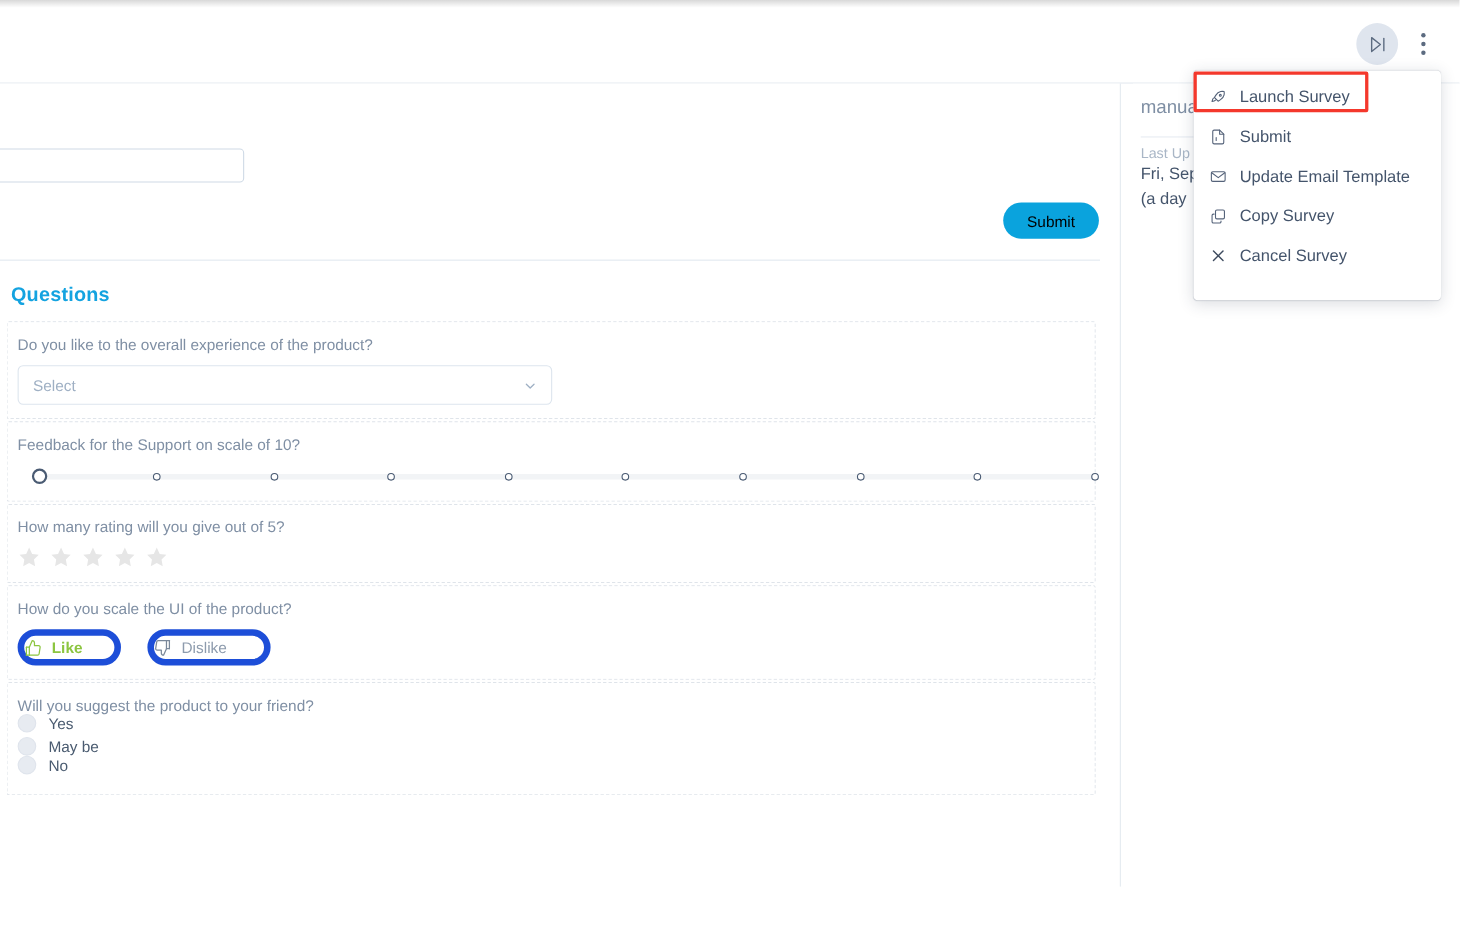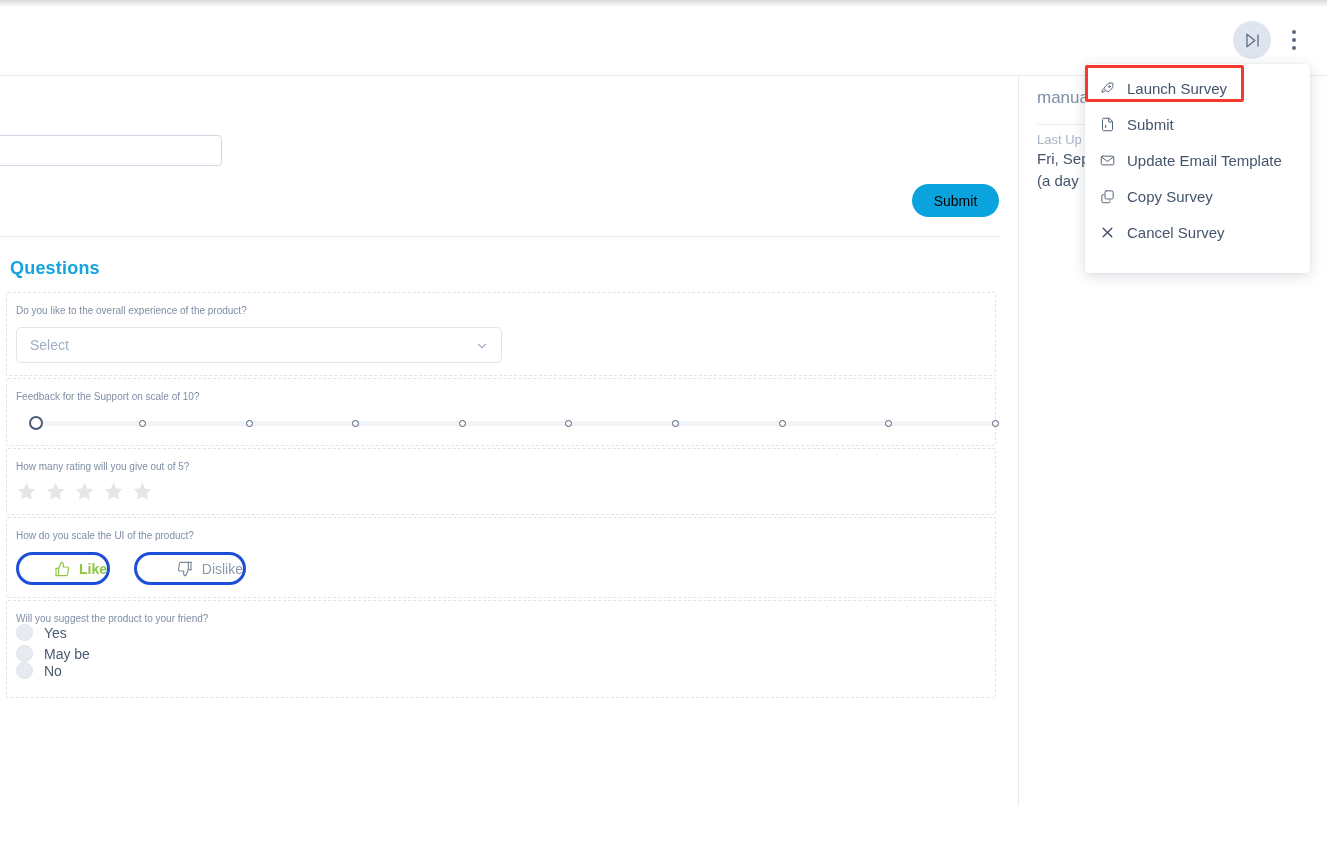--- a/index.html
+++ b/index.html
@@ -63,21 +63,21 @@
   .questions-title {
     position:absolute; left:10px; top:182px;
     font-size:18px; font-weight:bold; color:#14a3e0; letter-spacing:.2px;
   }
 
   .q-list { position:absolute; left:6px; top:216px; width:990px; }
   .q-card {
     border:1px dashed #dfe4ea; border-radius:2px;
     padding:12px 9px 12px 9px; margin-bottom:2px; background:#fff;
   }
-  .q-label { font-size:10px; color:#7f8fa4; margin-bottom:11px; }
+  .q-label { font-size:14px; color:#7f8fa4; margin-bottom:11px; }
 
   
   .select-box {
     position:relative; width:486px; height:36px;
     border:1px solid #dde5ee; border-radius:5px; background:#fff;
     display:flex; align-items:center; padding:0 13px; cursor:pointer;
   }
   .select-box span { font-size:14px; color:#9fb0c4; }
   .chev { position:absolute; right:12px; top:11px; width:14px; height:14px; }
 
@@ -95,22 +95,22 @@
     top:3px; width:14px; height:14px; border-width:2px;
   }
 
   
   .stars { display:flex; gap:8px; margin-top:-2px; }
   .star { width:21px; height:21px; cursor:pointer; }
 
   
   .lk-row { display:flex; gap:24px; margin-top:1px; }
   .pill {
-    display:flex; align-items:center; justify-content:flex-end; gap:9px;
-    height:33px; border-radius:17px; border:3px solid #1d4ed8;
+    display:flex; align-items:center; justify-content:flex-start; gap:9px;
+    height:33px; border-radius:17px; border:6px solid #1d4ed8;
     background:#fff; cursor:pointer; font-size:14px;
     font-family:"Liberation Sans", sans-serif;
   }
   .pill.like { width:94px; color:#8cc540; font-weight:bold; }
   .pill.dislike { width:112px; color:#8d9bad; }
 
   
   .radio-row { display:flex; align-items:center; gap:11px; margin-bottom:4px; cursor:pointer; }
   .radio {
     width:17px; height:17px; border-radius:50%;

